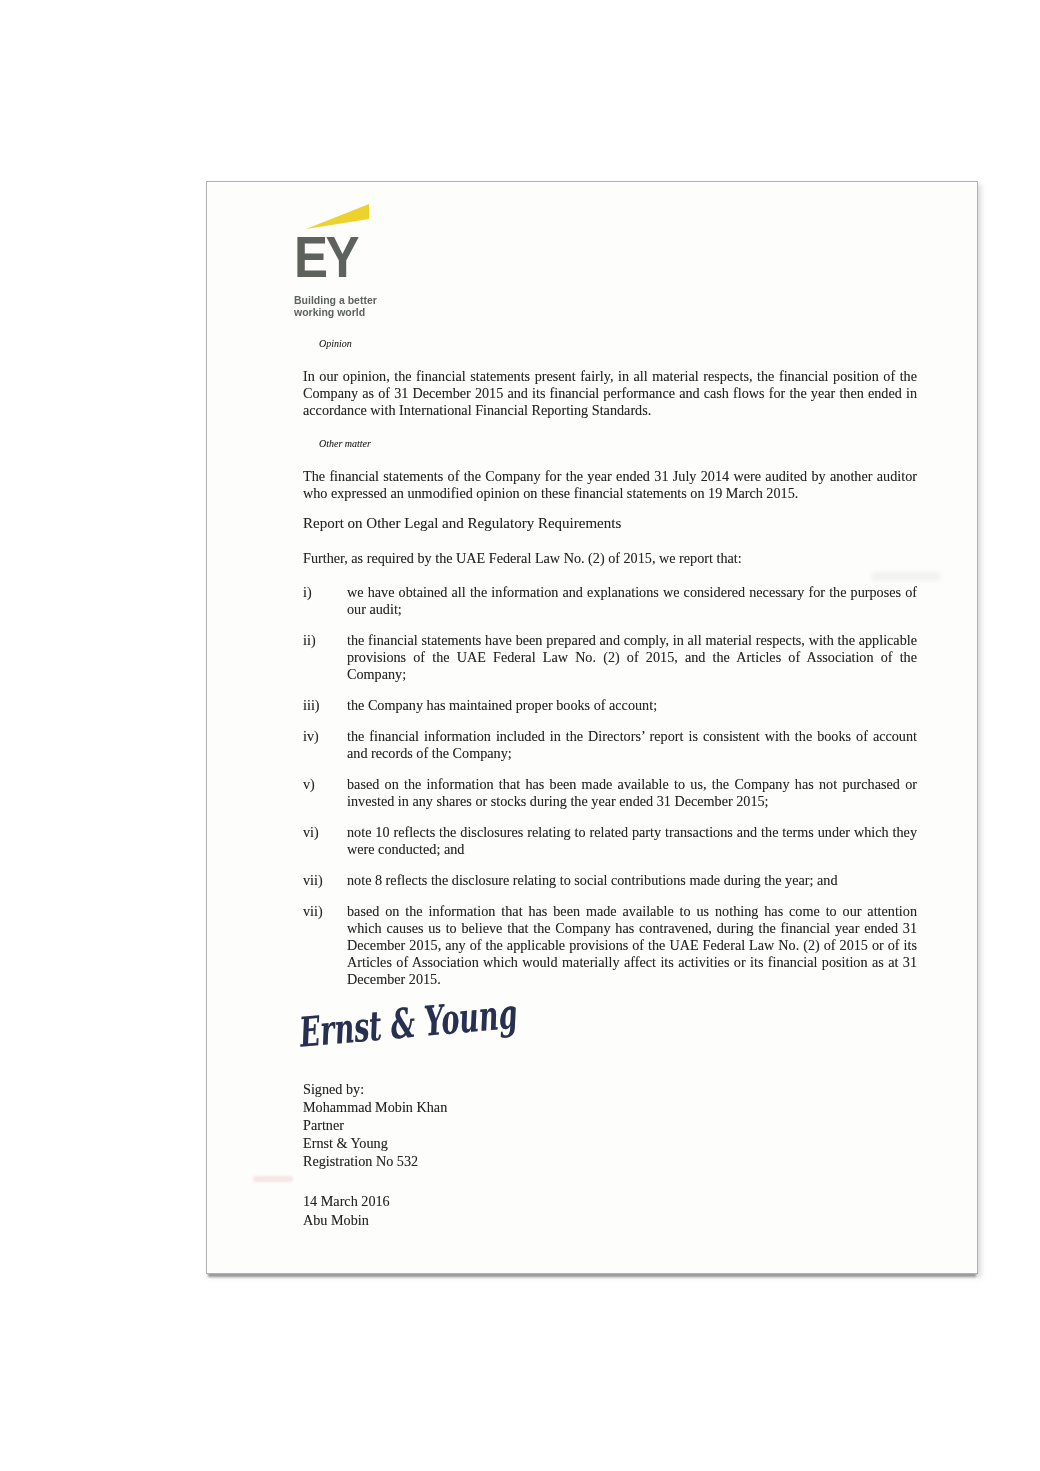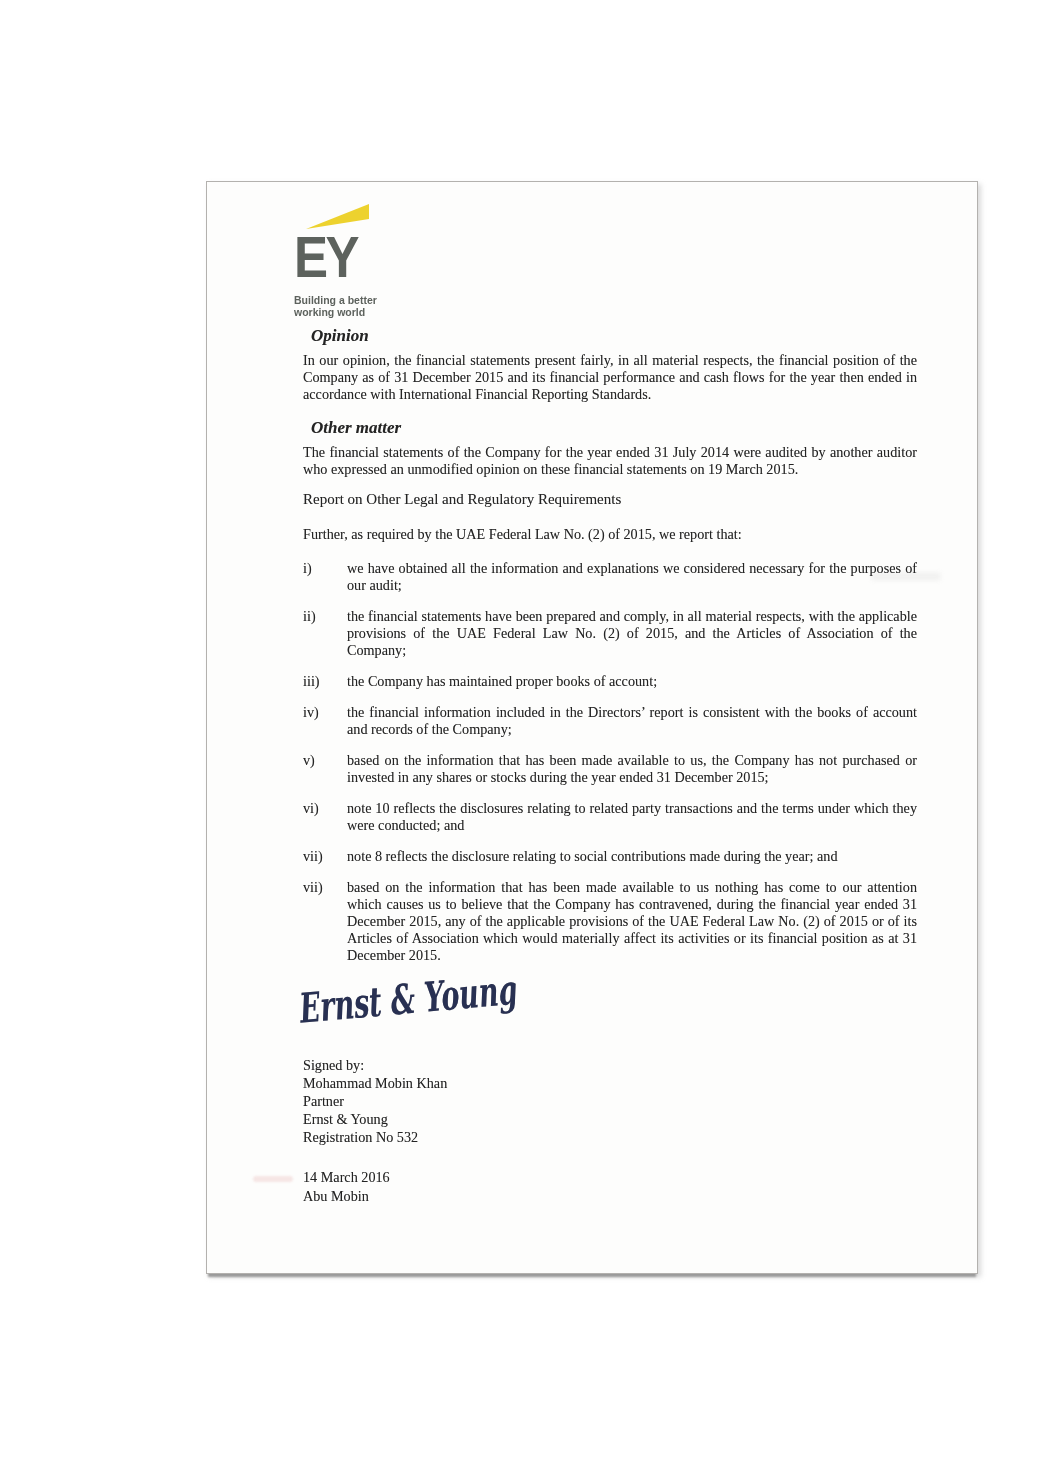--- a/index.html
+++ b/index.html
@@ -49,21 +49,21 @@
   
   .content {
     position: absolute;
     left: 96px; top: 137px;
     width: 614px;
     color: #242424;
     font-size: 14.2px;
     line-height: 17px;
     text-shadow: 0 0 0.6px rgba(60,60,60,0.35);
   }
-  .sec-head-italic { font-style: italic; margin: 8px; font-weight: bold; font-size: 17px; }
+  .sec-head-italic { font-style: italic; margin: 16px; font-weight: normal; font-size: 10px; }
   .sec-head-bold { font-weight: normal; margin: 13px 0 0 0; font-size: 15px; }
   .sec-body { margin: 8px 0 0 0; text-align: justify; }
   .sec-other { margin-top: 16px; }
   .intro-line { margin: 18px 0 0 0; }
   .findings { margin-top: 17px; }
   .finding { display: flex; margin-bottom: 14px; }
   .finding:last-child { margin-bottom: 0; }
   .f-label { width: 44px; flex: 0 0 44px; }
   .f-text { flex: 1; text-align: justify; }
   

